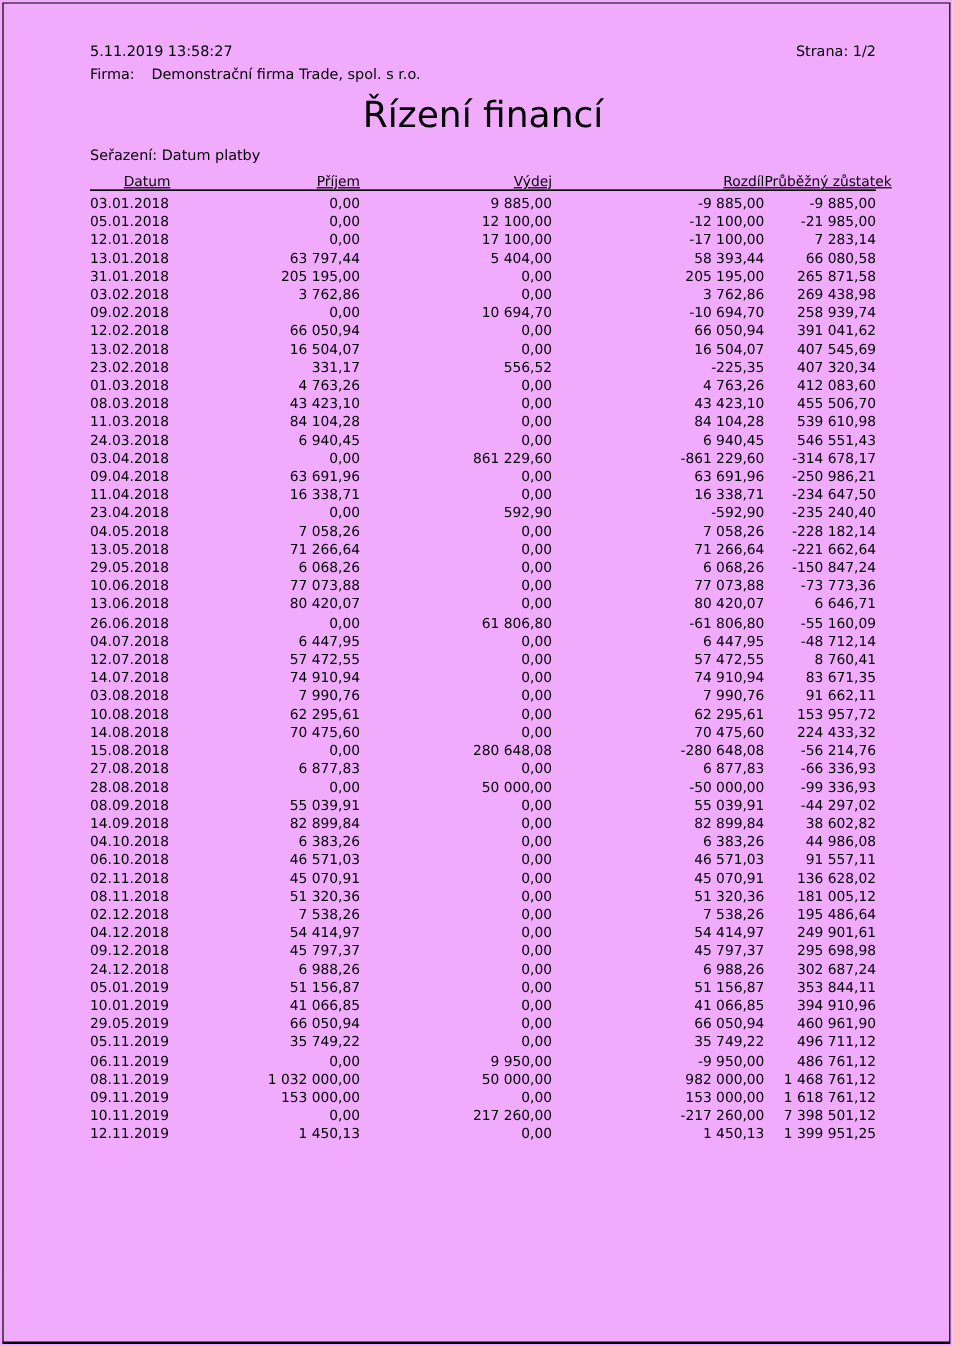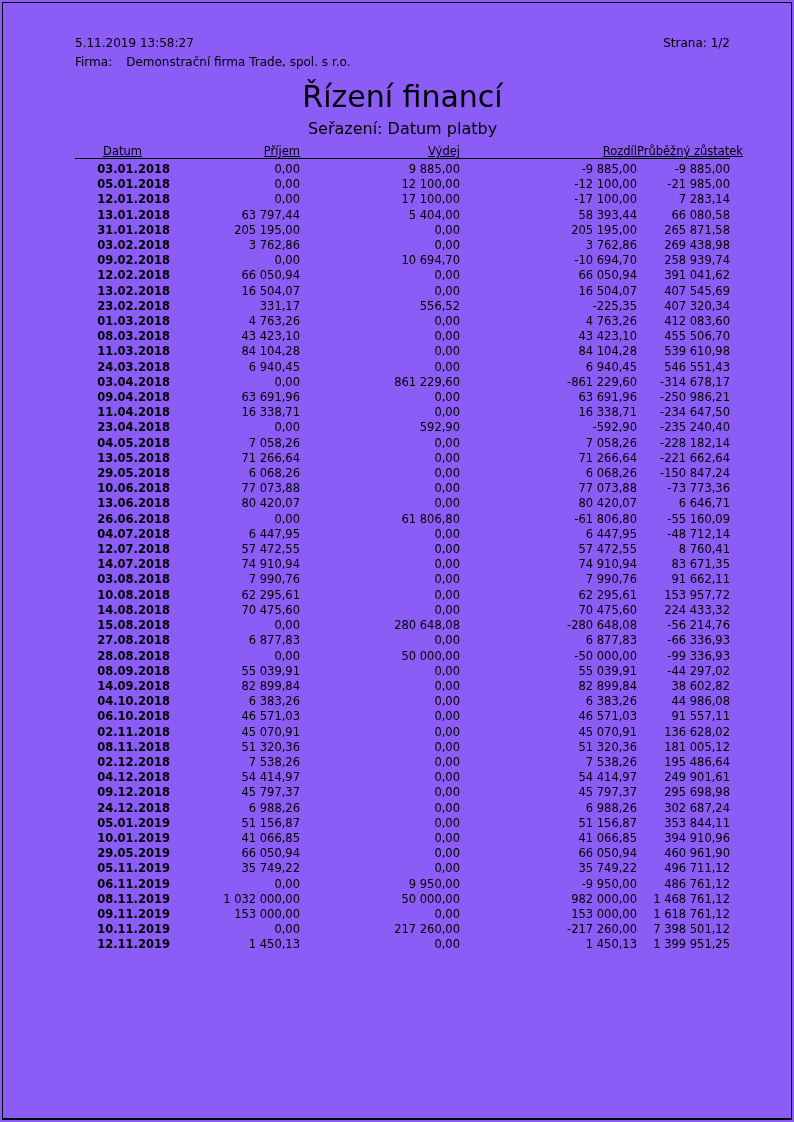--- a/index.html
+++ b/index.html
@@ -6,21 +6,21 @@
     margin: 0;
     padding: 0;
     background: #ffffff;
     font-family: "DejaVu Sans", "Liberation Sans", sans-serif;
     color: #000000;
   }
   .page {
     position: relative;
     width: 794px;
     height: 1122px;
-    background: #8b5cf6;
+    background: #f0abfc;
     overflow: hidden;
   }
   .frame {
     position: absolute;
     left: 2px;
     top: 2px;
     right: 2px;
     bottom: 2px;
     border: 1px solid #000000;
     border-bottom-width: 2px;
@@ -44,22 +44,22 @@
     line-height: 14px;
   }
   .firm-line .firm-name { margin-left: 14px; }
   .report-title {
     text-align: center;
     font-size: 30px;
     line-height: 30px;
     margin-top: 13px;
   }
   .sort-line {
-    text-align: center;
-    font-size: 16px;
+    text-align: left;
+    font-size: 12px;
     line-height: 14px;
     margin-top: 10px;
   }
   table.finance {
     width: 655px;
     margin-top: 6px;
     border-collapse: collapse;
     table-layout: fixed;
     font-size: 11.5px;
   }
@@ -80,21 +80,21 @@
   }
   table.finance th.left { text-align: center; }
   table.finance td {
     padding: 0;
     height: 15.2px;
     line-height: 15.2px;
     text-align: right;
     white-space: nowrap;
     overflow: hidden;
   }
-  table.finance td:first-child { text-align: right; font-weight: bold; }
+  table.finance td:first-child { text-align: left; }
   table.finance tr:first-child td { padding-top: 3px; }
 </style>
 </head>
 <body>
 
 <div class="page">
   <div class="frame"></div>
   <div class="content">
 
     <div class="meta-line">

